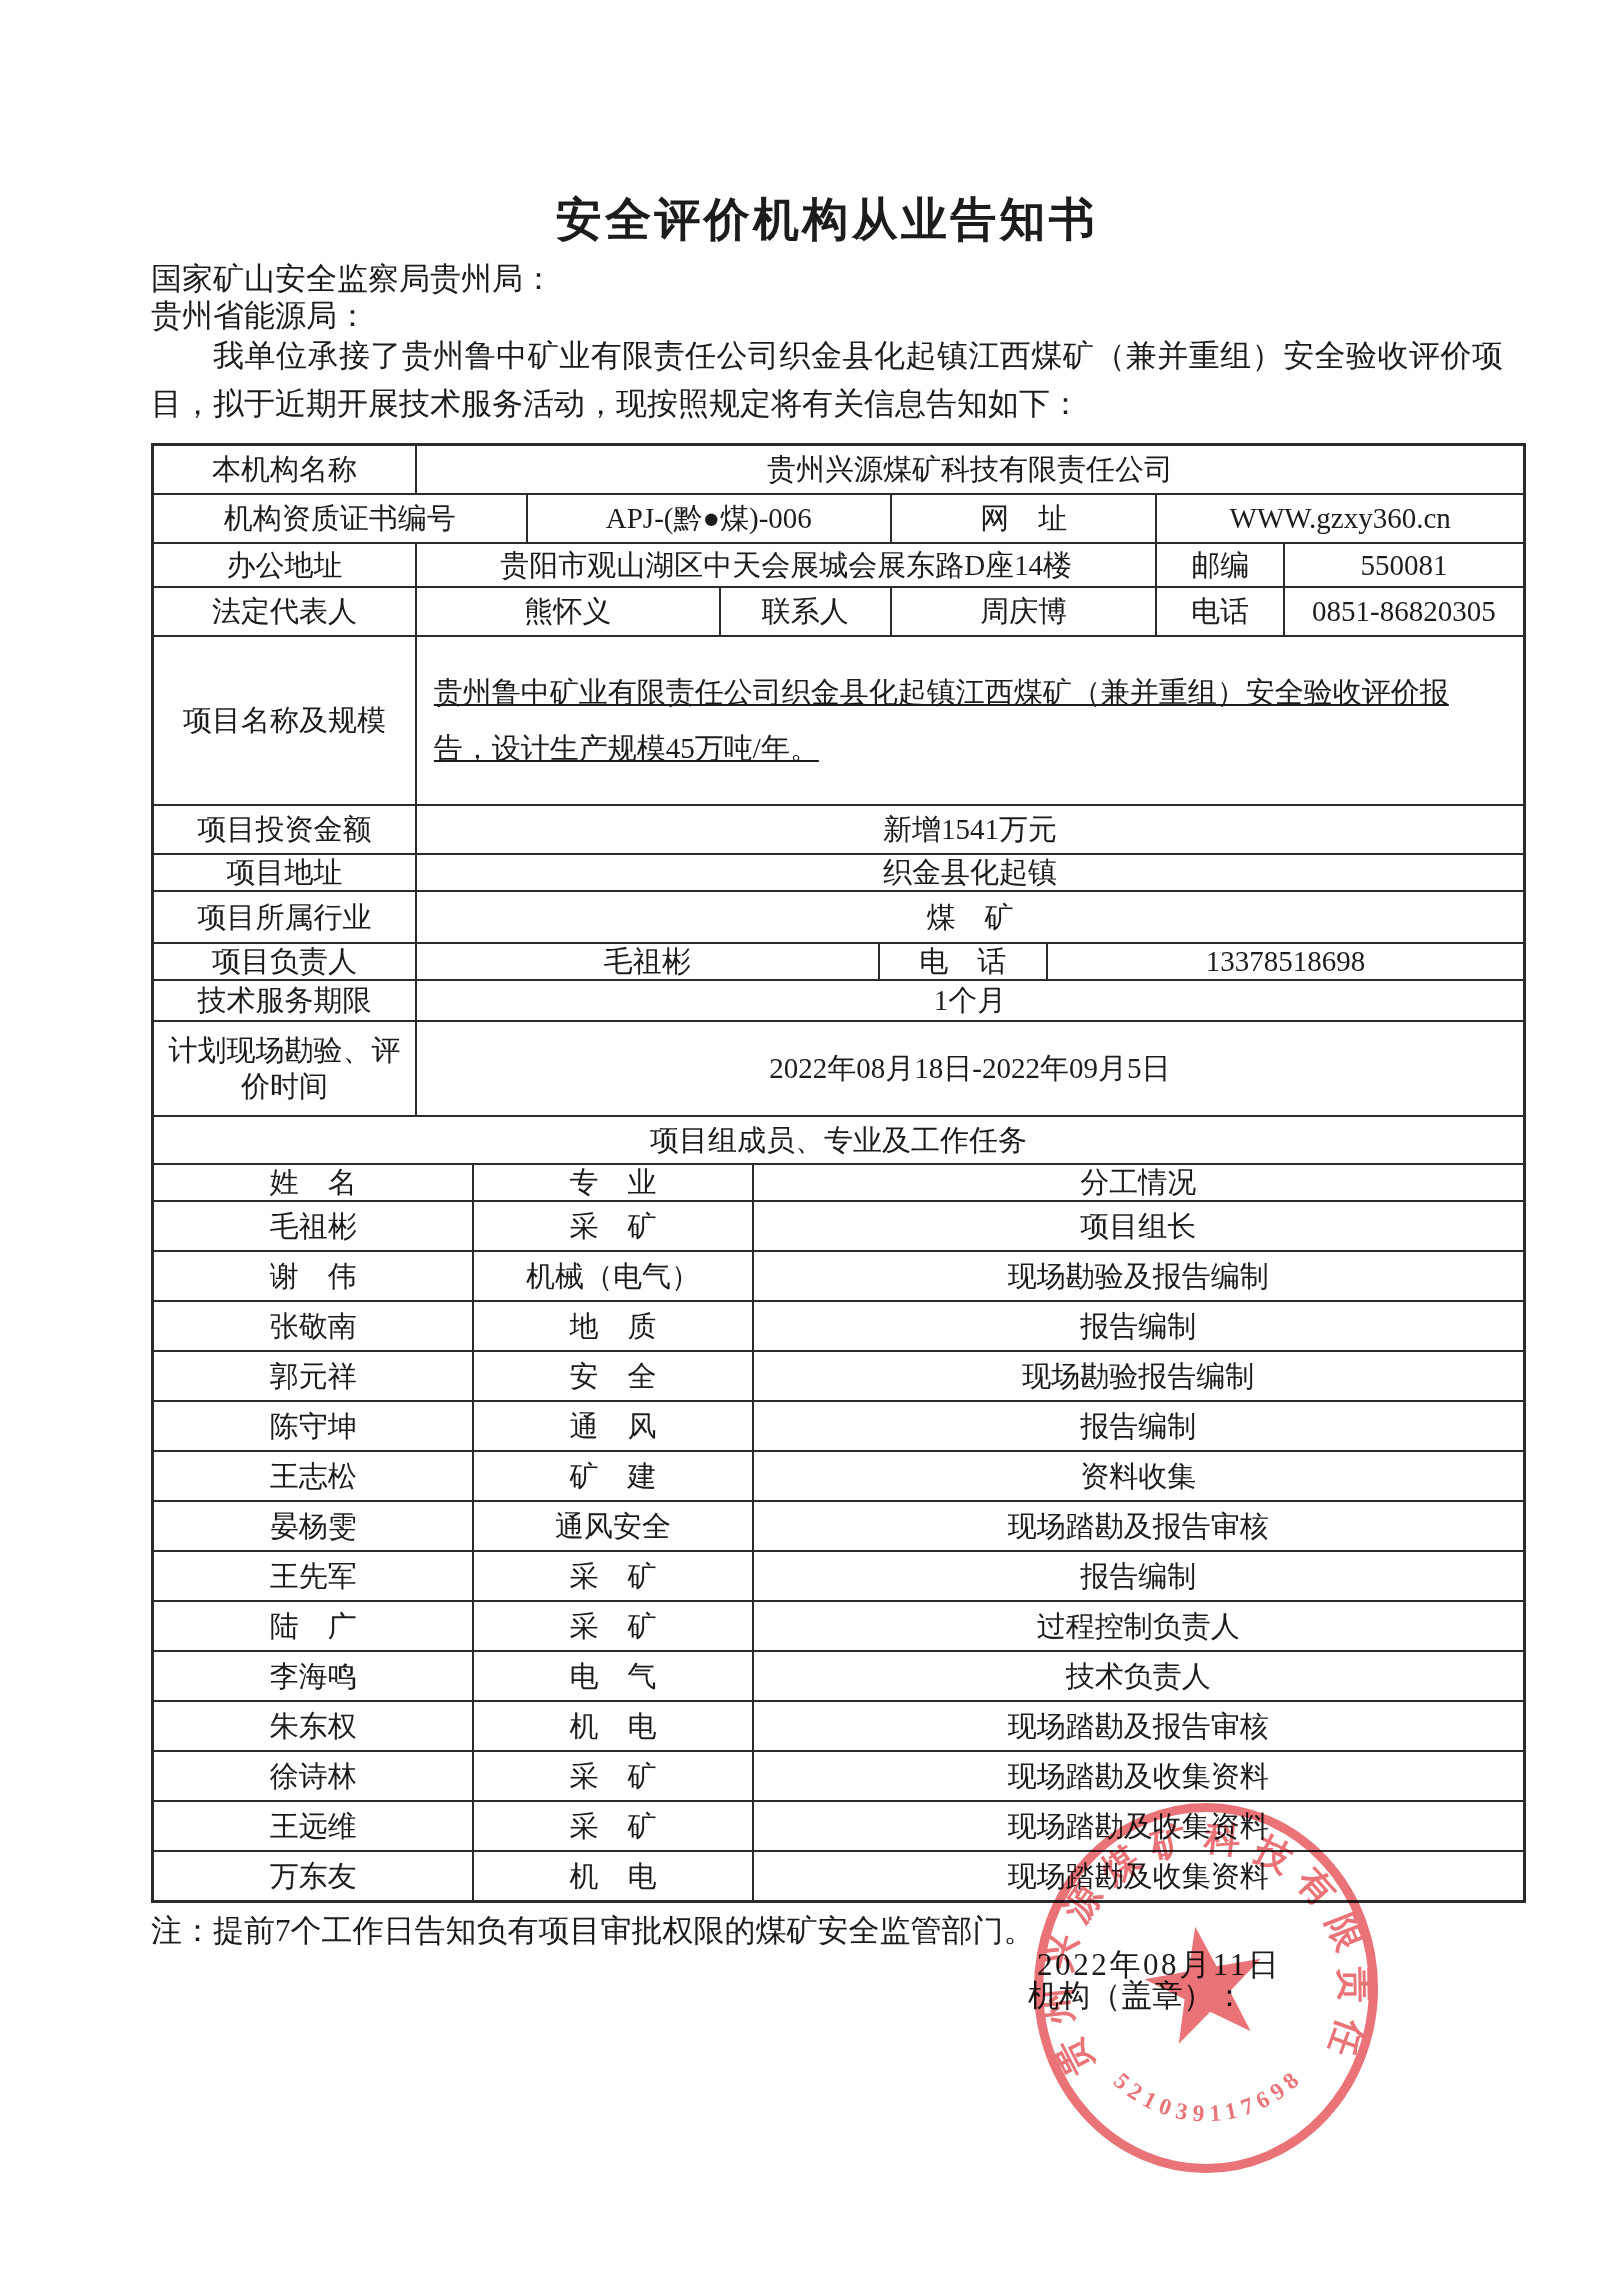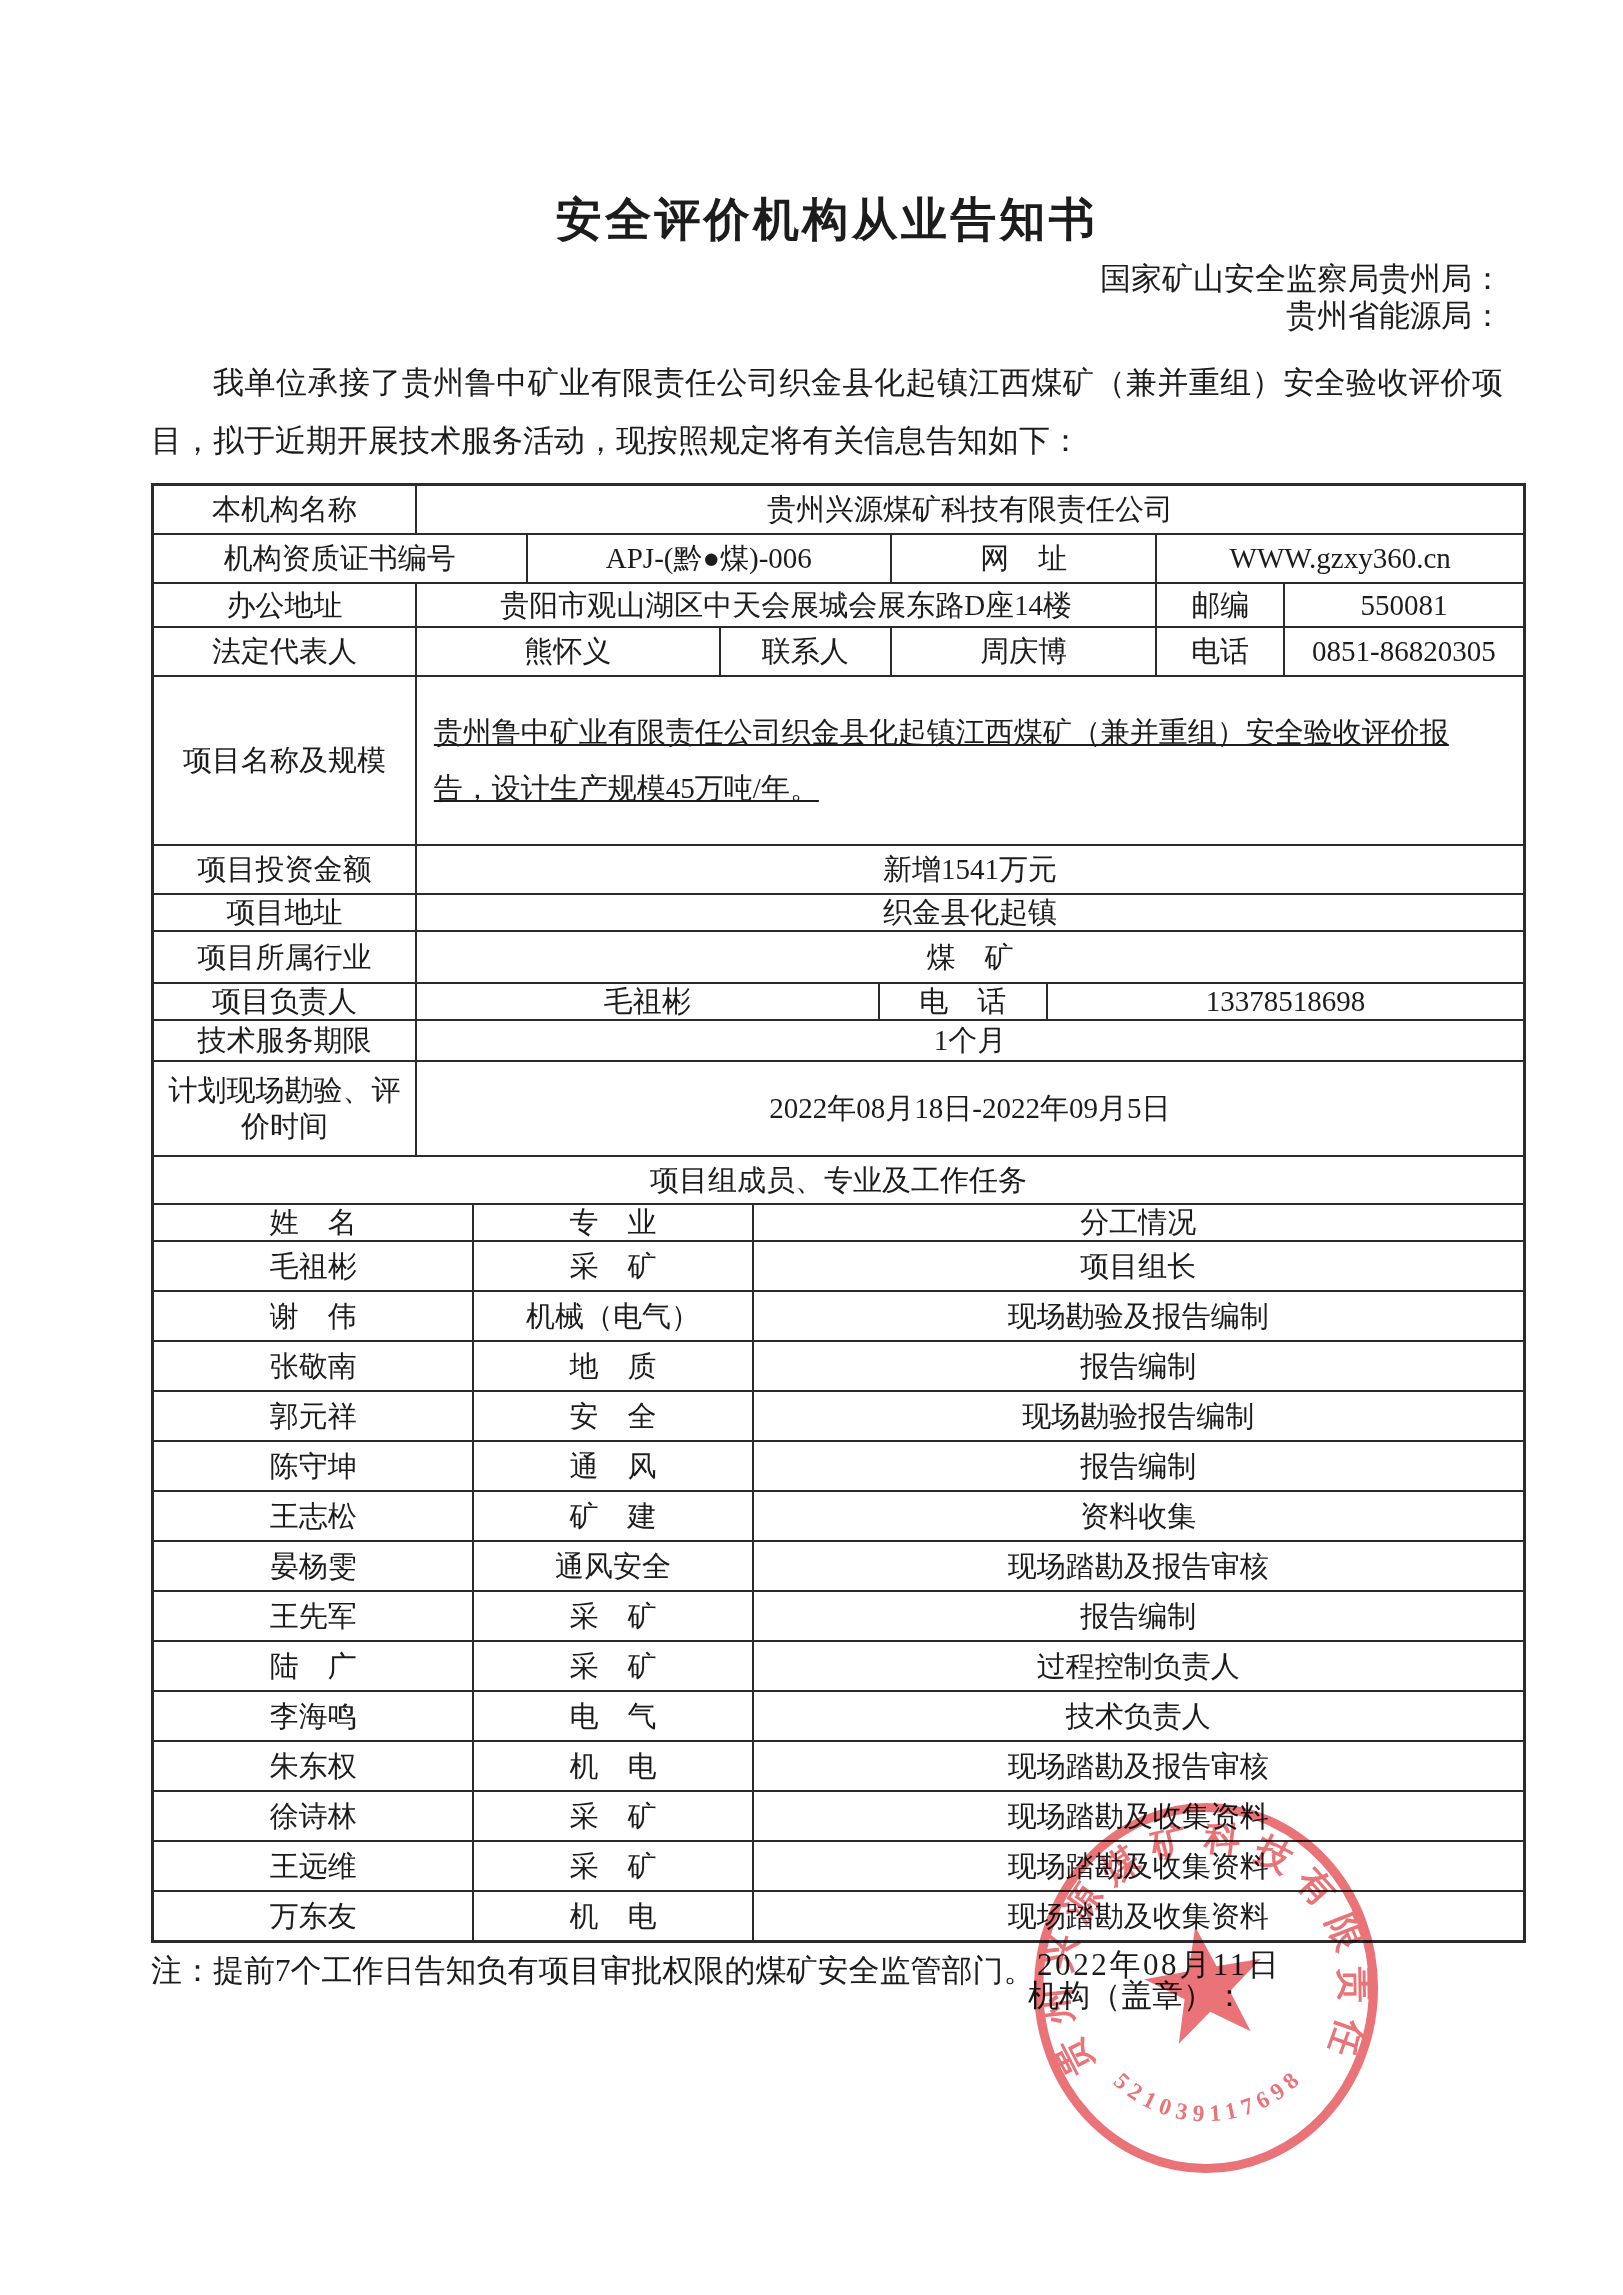--- a/index.html
+++ b/index.html
@@ -10,24 +10,24 @@
     color:#1c1c1c;
     font-family:"Liberation Serif","DejaVu Serif",serif;
     box-sizing:border-box;
     padding:194px 120px 0 151px;
     overflow:hidden;
   }
   .title{
     font-size:46px;font-weight:bold;letter-spacing:3.3px;
     text-align:center;margin:0 0 13px 0;line-height:1.15;
   }
-  .recipient{font-size:31px;line-height:37px;text-align:right;}
+  .recipient{font-size:31px;line-height:37px;}
   .intro{
-    font-size:31px;line-height:58px;margin:20px 0 0 0;
-    text-indent:2em;text-align:justify;
+    font-size:31px;line-height:48px;margin:0 0 0 0;
+    text-indent:2em;text-align:justify;font-family:Liberation Mono, monospace;
   }
   .doc-table{
     margin-top:13px;width:1375px;
     border:3.3px solid #2b2b2b;font-size:29px;
     box-sizing:border-box;
   }
   .tr{display:flex;border-bottom:2.6px solid #2b2b2b;box-sizing:border-box;}
   .tr:last-child{border-bottom:none;}
   .td{
     border-right:2px solid #2b2b2b;box-sizing:border-box;

